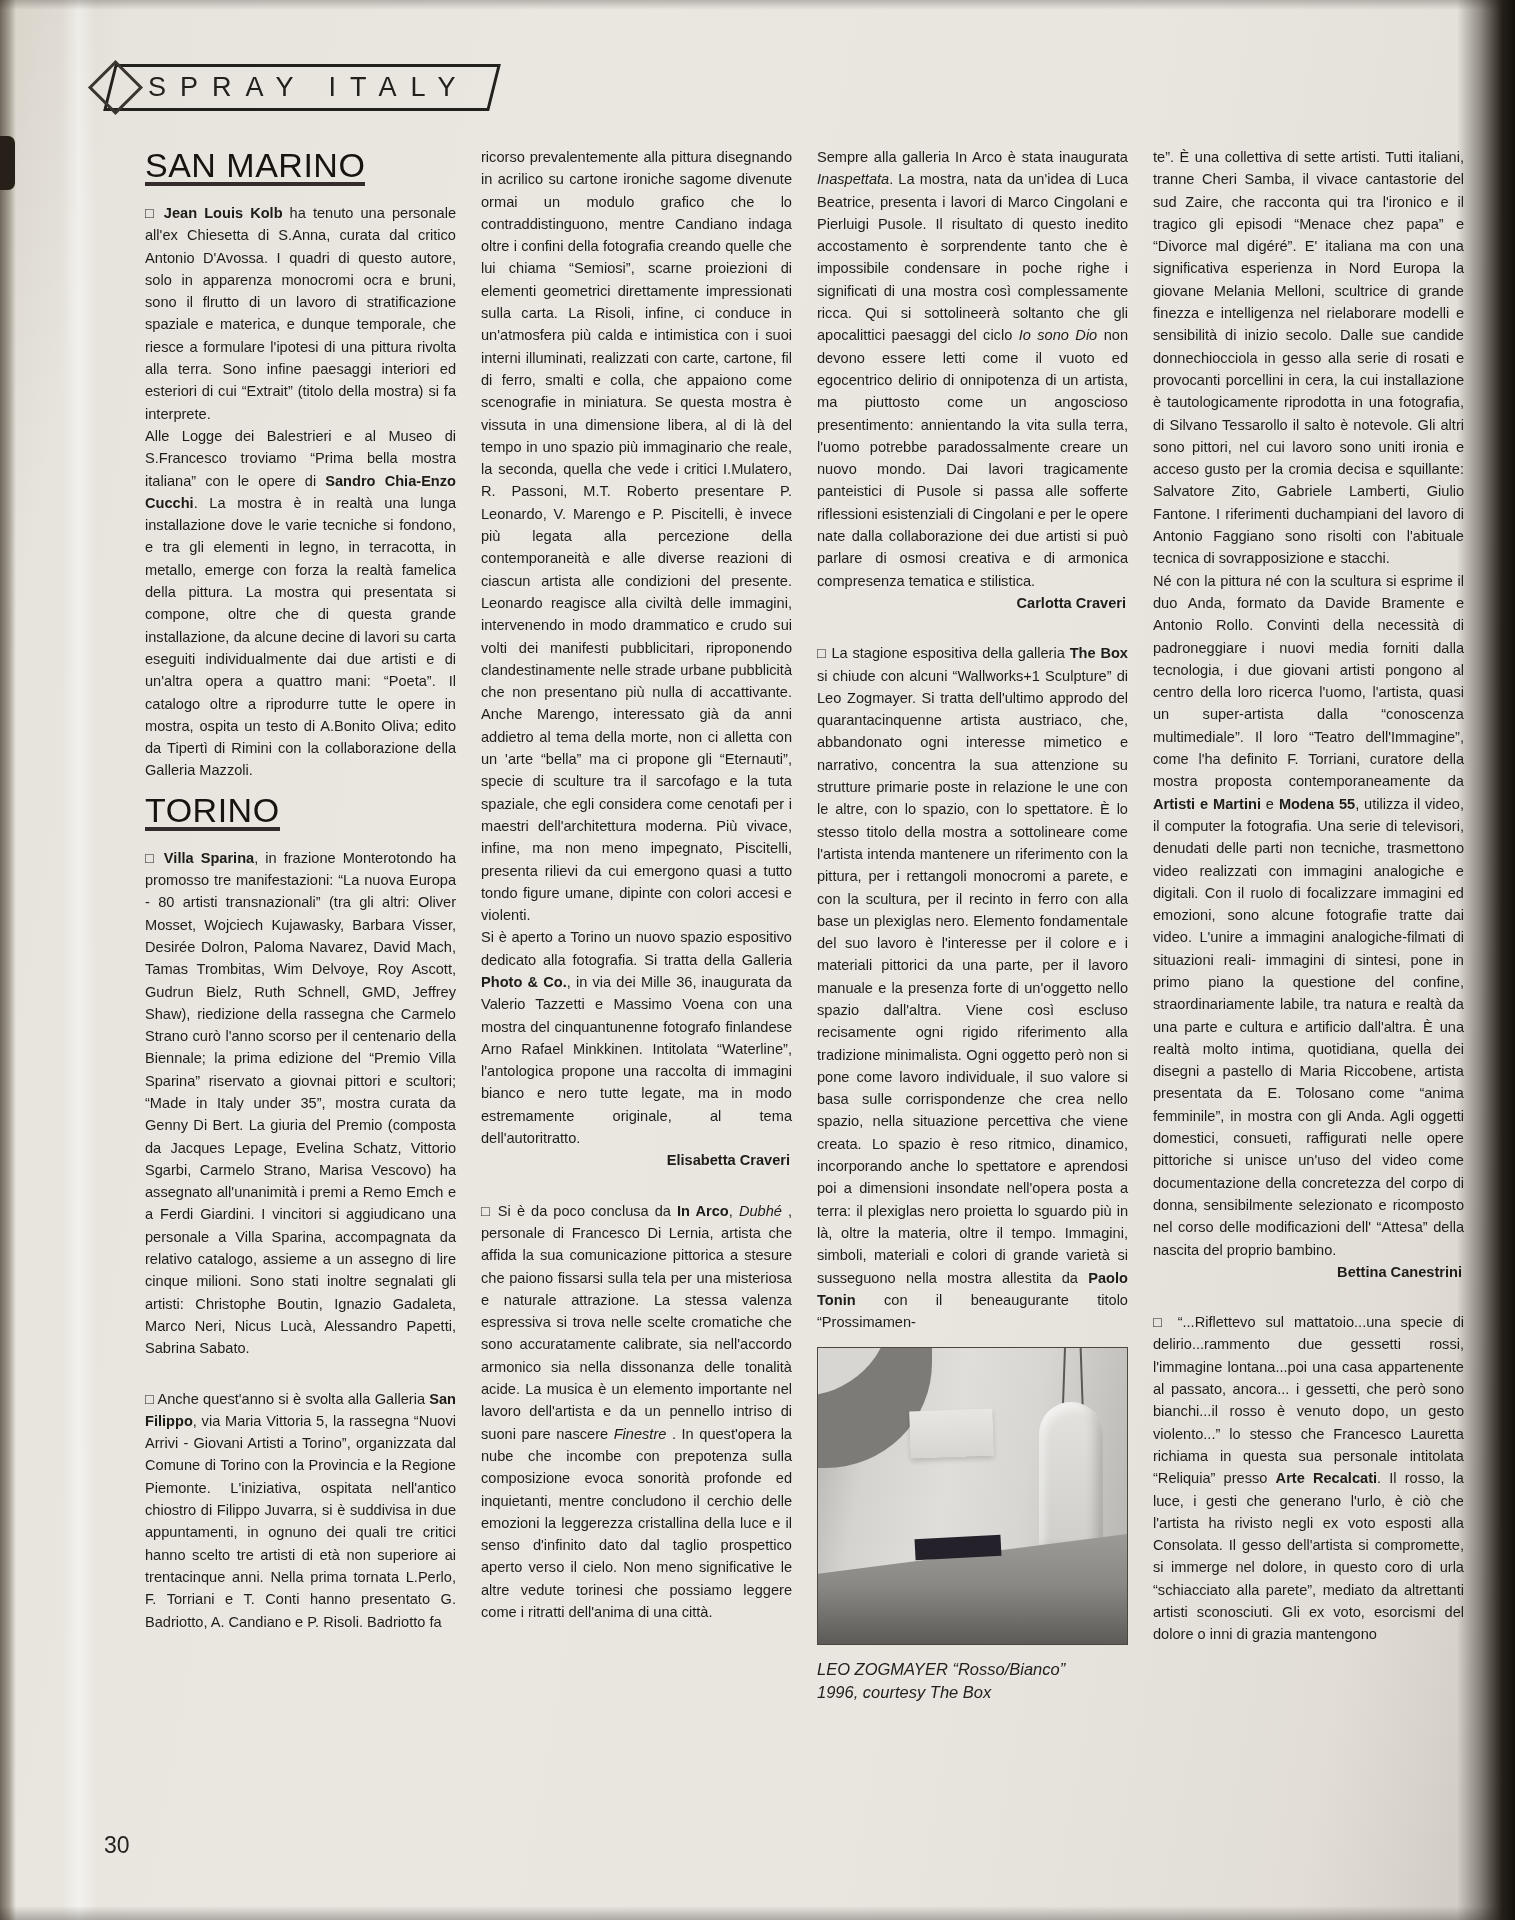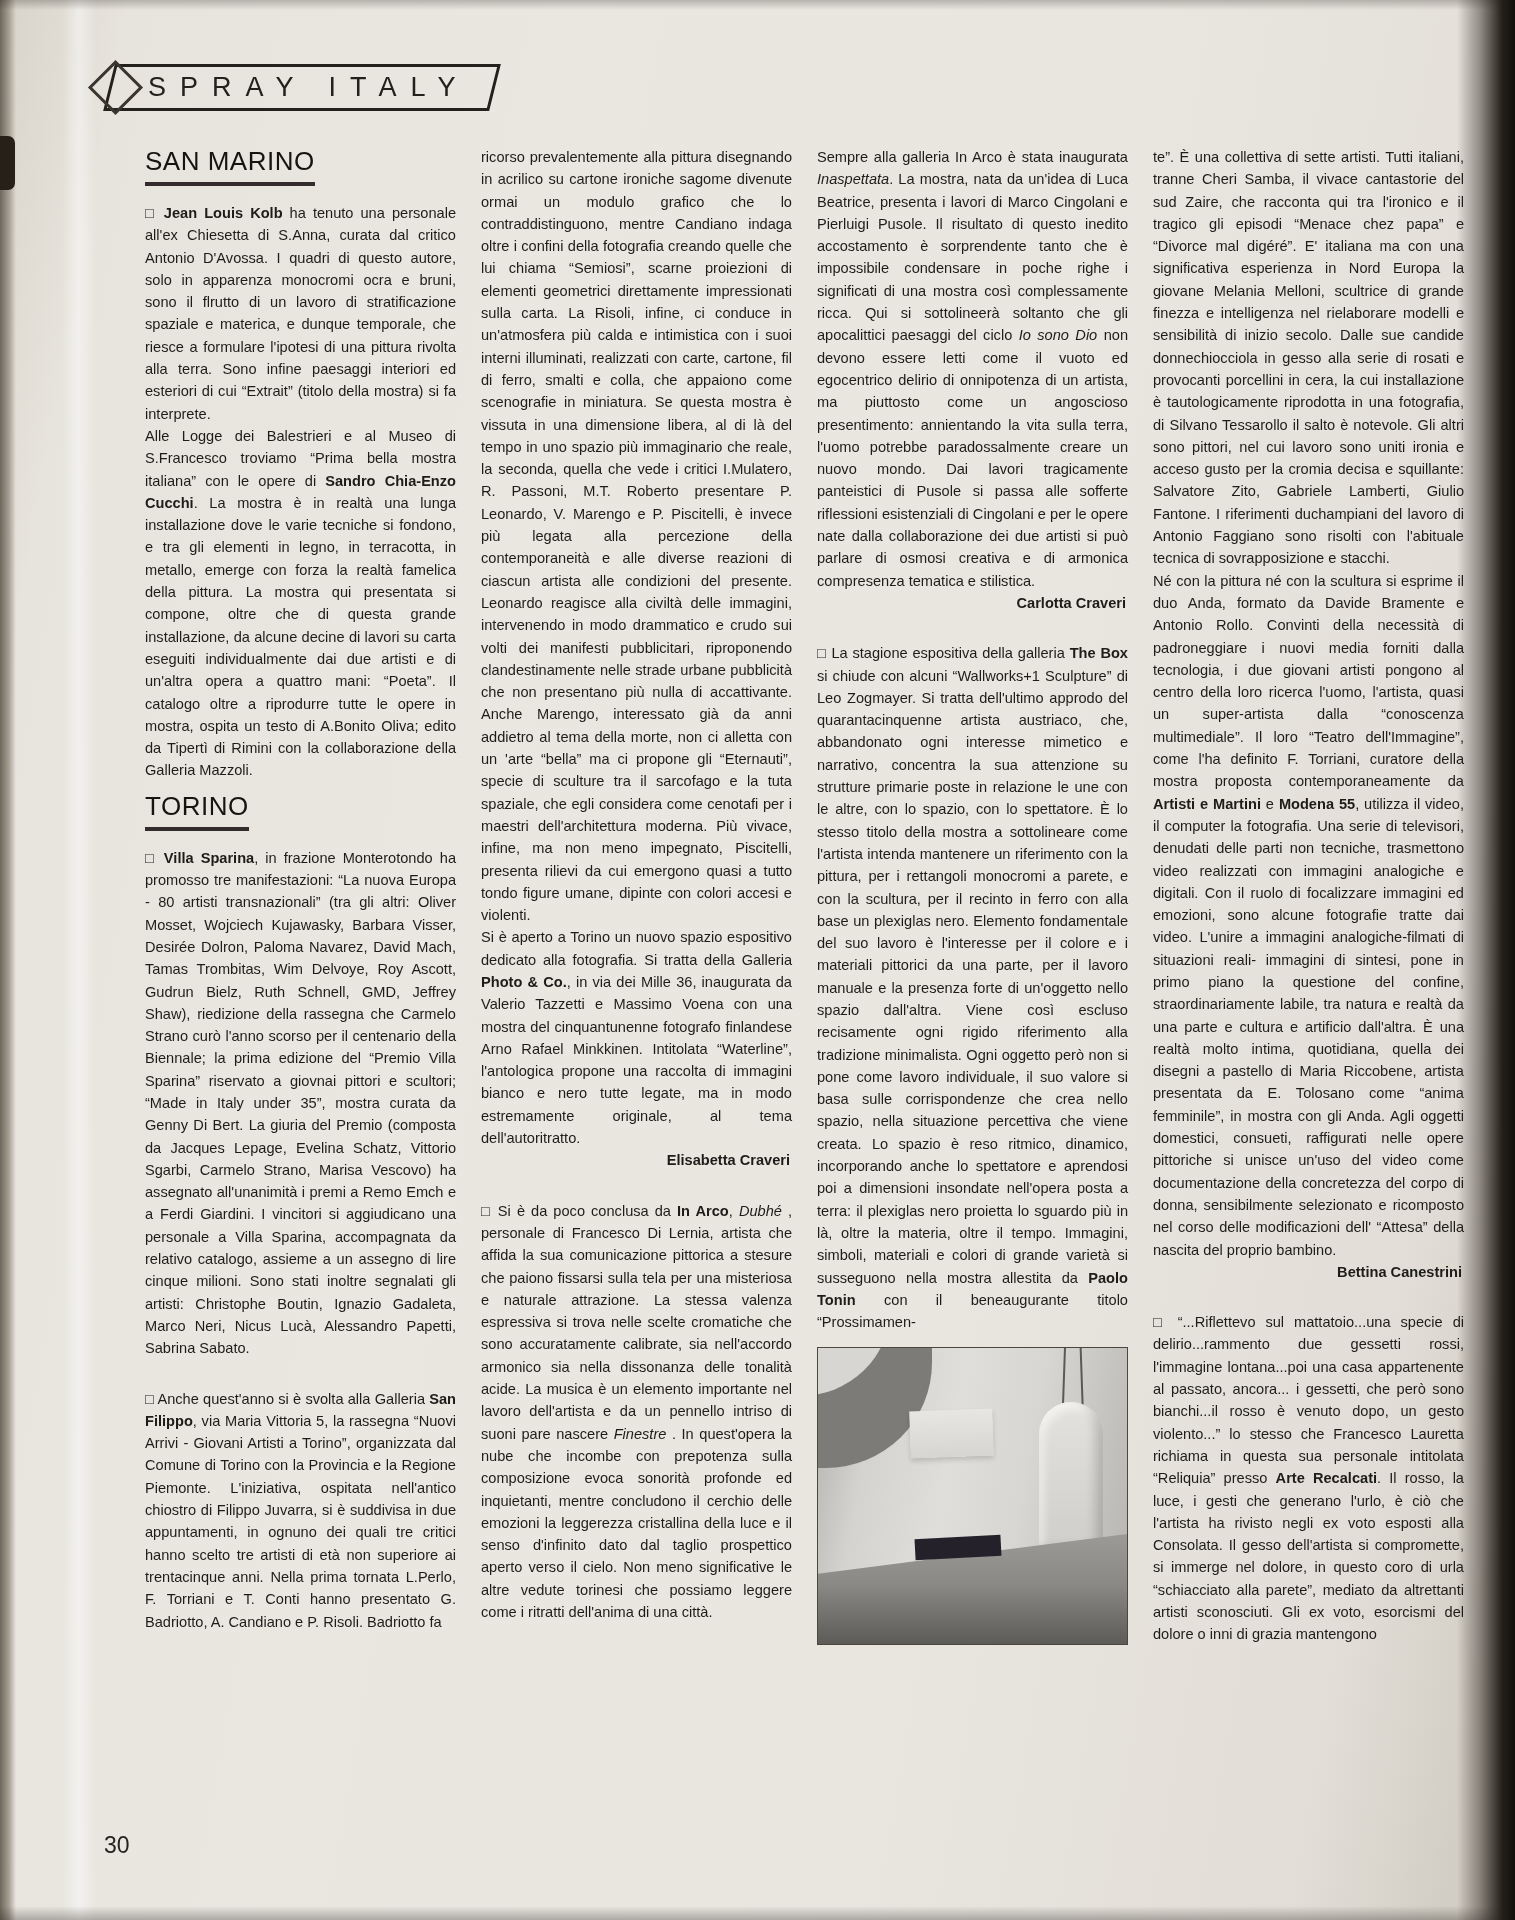--- a/index.html
+++ b/index.html
@@ -12,21 +12,21 @@
   .edge-bottom{position:absolute;left:0;right:0;bottom:0;height:14px;background:linear-gradient(0deg,rgba(30,25,20,.3),rgba(30,25,20,0));}
   .corner-mark{position:absolute;left:0;top:136px;width:15px;height:54px;background:#262019;border-radius:0 7px 7px 0;}
 
   .header{position:absolute;left:96px;top:64px;display:flex;align-items:center;}
   .logo-diamond{width:33px;height:33px;border:3px solid #3a362f;transform:rotate(45deg);margin-right:-26px;position:relative;z-index:2;}
   .logo-box{border:3px solid #23211c;transform:skewX(-14deg);padding:5px 22px 5px 36px;}
   .logo-text{display:inline-block;transform:skewX(14deg);font-size:27px;letter-spacing:14px;color:#23211c;white-space:nowrap;}
 
   .columns{position:absolute;left:145px;top:146px;width:1320px;display:flex;gap:25px;}
   .col{width:311px;flex:0 0 311px;color:#1e1c19;font-size:14.6px;line-height:22.3px;text-align:justify;}
-  .col-heading{display:table;font-size:26px;line-height:1;letter-spacing:.5px;color:#17140f;border-bottom:4px solid #342b2c;padding-bottom:8px;margin:2px 0 16px 0;white-space:nowrap;}
+  .col-heading{display:table;font-size:34px;line-height:1;letter-spacing:.5px;color:#17140f;border-bottom:4px solid #342b2c;padding-bottom:0;margin:2px 0 16px 0;white-space:nowrap;}
   .col-heading.later{margin-top:11px;}
   .para{margin:0;}
   .para.gap{margin-top:28px;}
   .b{font-weight:bold;}
   .i{font-style:italic;}
   .signature{font-weight:bold;text-align:right;padding-right:2px;}
 
   .photo-figure{margin:14px 0 0 0;}
   .photo{position:relative;width:309px;height:296px;border:1px solid #4c463d;overflow:hidden;
     background:linear-gradient(100deg,#b2b1ad 0%,#d4d3cf 18%,#dfdeda 42%,#d7d6d2 64%,#c2c1bd 86%,#b4b3af 100%);}
@@ -86,20 +86,24 @@
     <div class="photo">
       <div class="ph-arch-tl"></div>
       <div class="ph-cable c1"></div>
       <div class="ph-cable c2"></div>
       <div class="ph-niche"></div>
       <div class="ph-sill"></div>
       <div class="ph-art-light"></div>
       <div class="ph-floor"></div>
       <div class="ph-art-dark"></div>
     </div>
+    <figcaption class="photo-caption">
+      <div>LEO ZOGMAYER “Rosso/Bianco”</div>
+      <div>1996, courtesy The Box</div>
+    </figcaption>
   </figure>
       </section>
     <section class="col">
         <p class="para"><span>te”. È una collettiva di sette artisti. Tutti italiani, tranne Cheri Samba, il vivace cantastorie del sud Zaire, che racconta qui tra l'ironico e il tragico gli episodi “Menace chez papa” e “Divorce mal digéré”. E' italiana ma con una significativa esperienza in Nord Europa la giovane Melania Melloni, scultrice di grande finezza e intelligenza nel rielaborare modelli e sensibilità di inizio secolo. Dalle sue candide donnechiocciola in gesso alla serie di rosati e provocanti porcellini in cera, la cui installazione è tautologicamente riprodotta in una fotografia, di Silvano Tessarollo il salto è notevole. Gli altri sono pittori, nel cui lavoro sono uniti ironia e acceso gusto per la cromia decisa e squillante: Salvatore Zito, Gabriele Lamberti, Giulio Fantone. I riferimenti duchampiani del lavoro di Antonio Faggiano sono risolti con l'abituale tecnica di sovrapposizione e stacchi.</span></p>
         <p class="para"><span>Né con la pittura né con la scultura si esprime il duo Anda, formato da Davide Bramente e Antonio Rollo. Convinti della necessità di padroneggiare i nuovi media forniti dalla tecnologia, i due giovani artisti pongono al centro della loro ricerca l'uomo, l'artista, quasi un super-artista dalla “conoscenza multimediale”. Il loro “Teatro dell'Immagine”, come l'ha definito F. Torriani, curatore della mostra proposta contemporaneamente da </span><span class="b">Artisti e Martini</span><span> e </span><span class="b">Modena 55</span><span>, utilizza il video, il computer la fotografia. Una serie di televisori, denudati delle parti non tecniche, trasmettono video realizzati con immagini analogiche e digitali. Con il ruolo di focalizzare immagini ed emozioni, sono alcune fotografie tratte dai video. L'unire a immagini analogiche-filmati di situazioni reali- immagini di sintesi, pone in primo piano la questione del confine, straordinariamente labile, tra natura e realtà da una parte e cultura e artificio dall'altra. È una realtà molto intima, quotidiana, quella dei disegni a pastello di Maria Riccobene, artista presentata da E. Tolosano come “anima femminile”, in mostra con gli Anda. Agli oggetti domestici, consueti, raffigurati nelle opere pittoriche si unisce un'uso del video come documentazione della concretezza del corpo di donna, sensibilmente selezionato e ricomposto nel corso delle modificazioni dell' “Attesa” della nascita del proprio bambino.</span></p>
         <div class="signature">Bettina Canestrini</div>
         <p class="para gap"><span>□ “...Riflettevo sul mattatoio...una specie di delirio...rammento due gessetti rossi, l'immagine lontana...poi una casa appartenente al passato, ancora... i gessetti, che però sono bianchi...il rosso è venuto dopo, un gesto violento...” lo stesso che Francesco Lauretta richiama in questa sua personale intitolata “Reliquia” presso </span><span class="b">Arte Recalcati</span><span>. Il rosso, la luce, i gesti che generano l'urlo, è ciò che l'artista ha rivisto negli ex voto esposti alla Consolata. Il gesso dell'artista si compromette, si immerge nel dolore, in questo coro di urla “schiacciato alla parete”, mediato da altrettanti artisti sconosciuti. Gli ex voto, esorcismi del dolore o inni di grazia mantengono</span></p>
       </section>
   </main>
 

